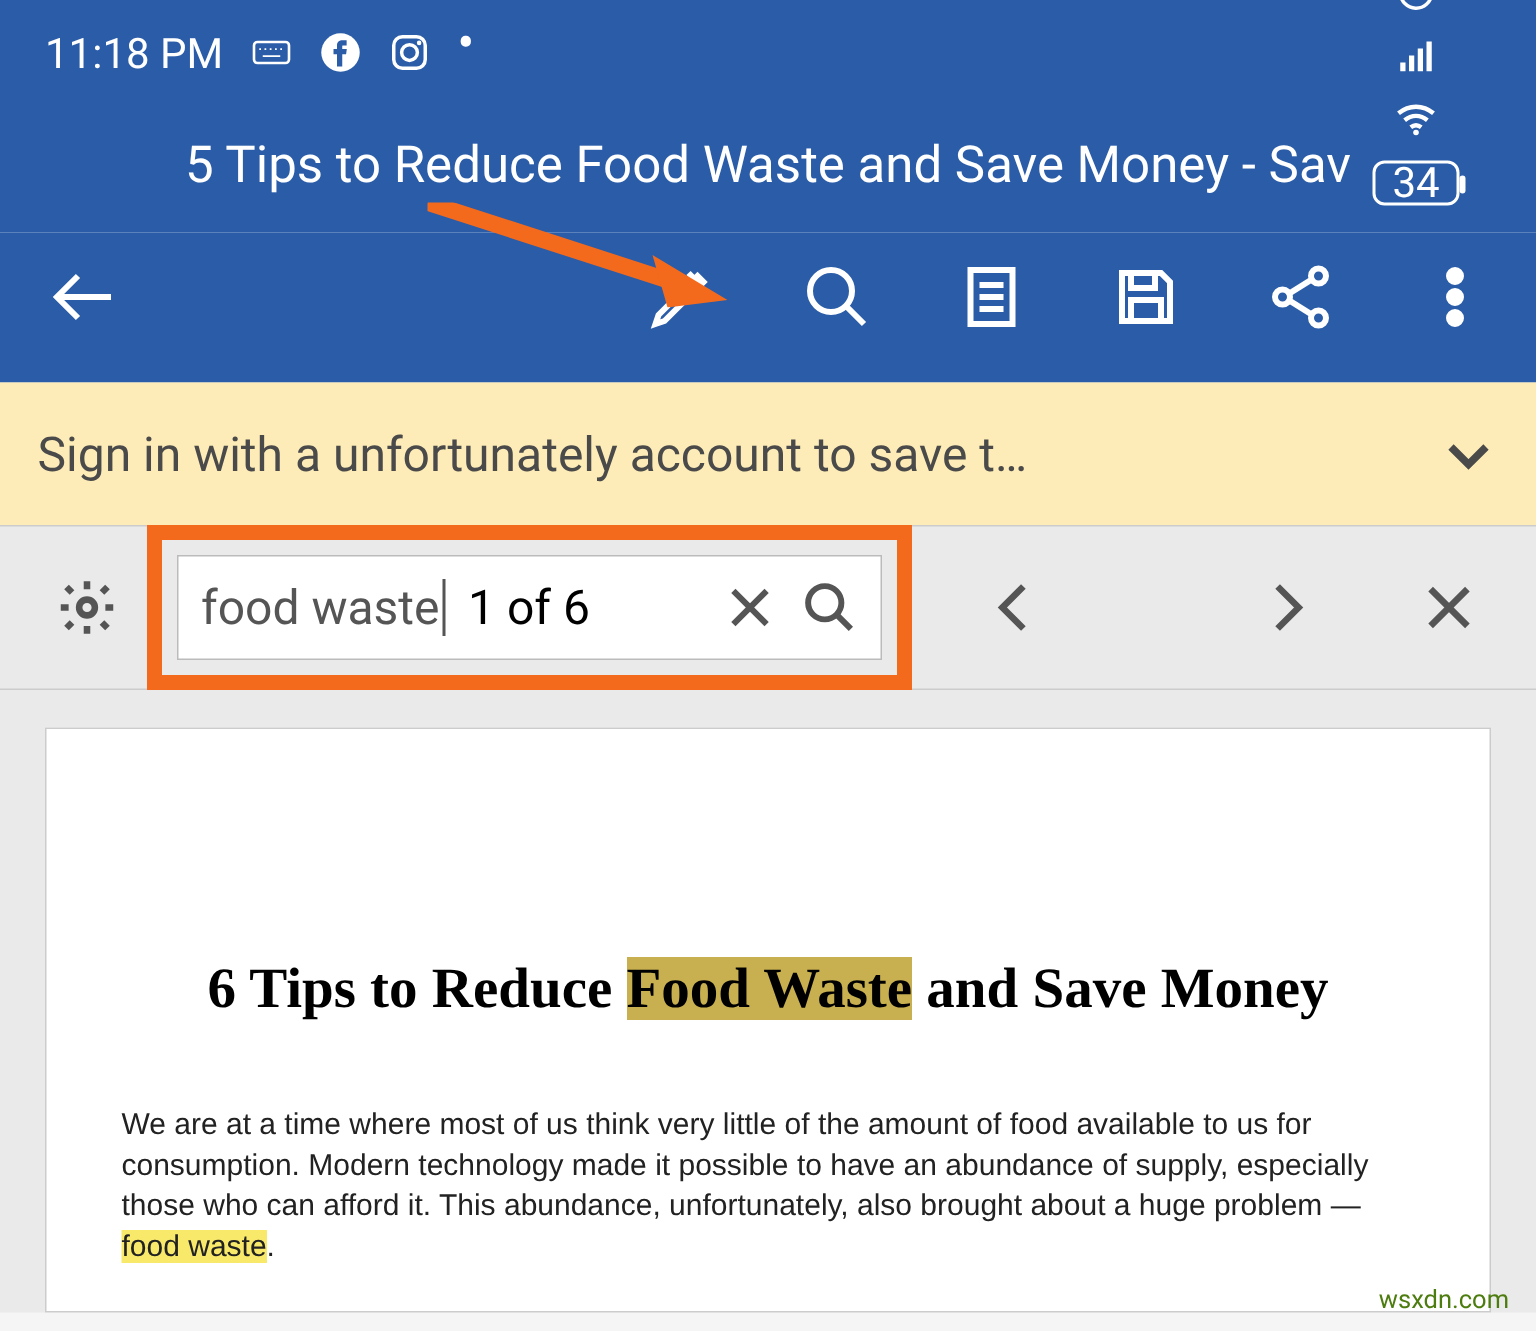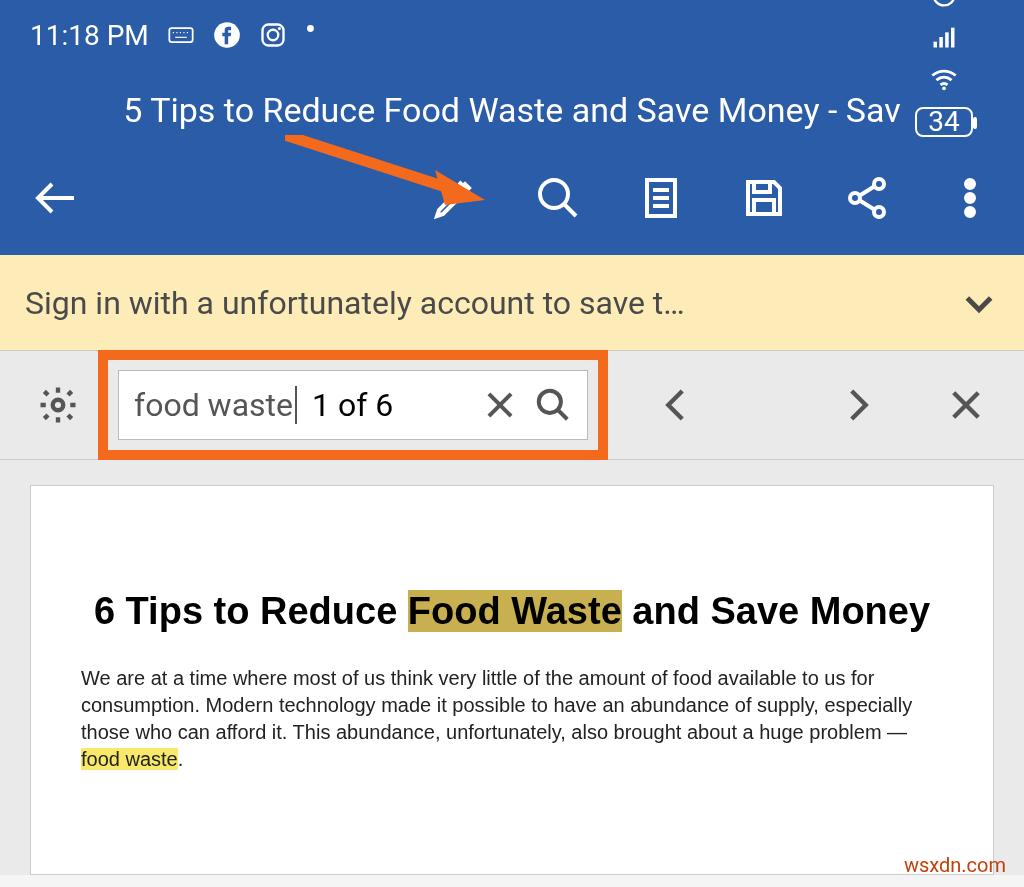--- a/index.html
+++ b/index.html
@@ -86,32 +86,33 @@
     background: #eaeaea;
     height: 415px;
   }
   .page {
     background: #fff; width: 100%; height: 100%;
     border: 1px solid #ccc;
     padding: 100px 50px 0;
   }
   .doc-title {
     font-size: 38px; font-weight: bold; text-align: center; line-height: 1.35;
-    font-family: Liberation Sans, sans-serif;
+    font-family: Liberation Serif, serif;
+    margin-top: 48px;
   }
   .hl-context { background: #d9d9d9; }
   .hl-match { background: #c8b050; }
   .doc-body {
-    font-size: 20px; color: #222; margin-top: 28px; line-height: 1.35;
+    font-size: 20px; color: #222; margin-top: 52px; line-height: 1.35;
     font-family: Arial, sans-serif;
   }
   .doc-body .hl-match2 { background: #f8e96a; }
   .watermark {
     position: absolute; right: 18px; bottom: 10px;
-    font-size: 20px; color: #c2410c;
+    font-size: 17px; color: #4d7c0f;
   }
   
   .arrow {
     position: absolute; left: 285px; top: 135px;
     width: 200px; height: 70px; pointer-events: none;
   }
 </style>
 </head>
 <body>
 

